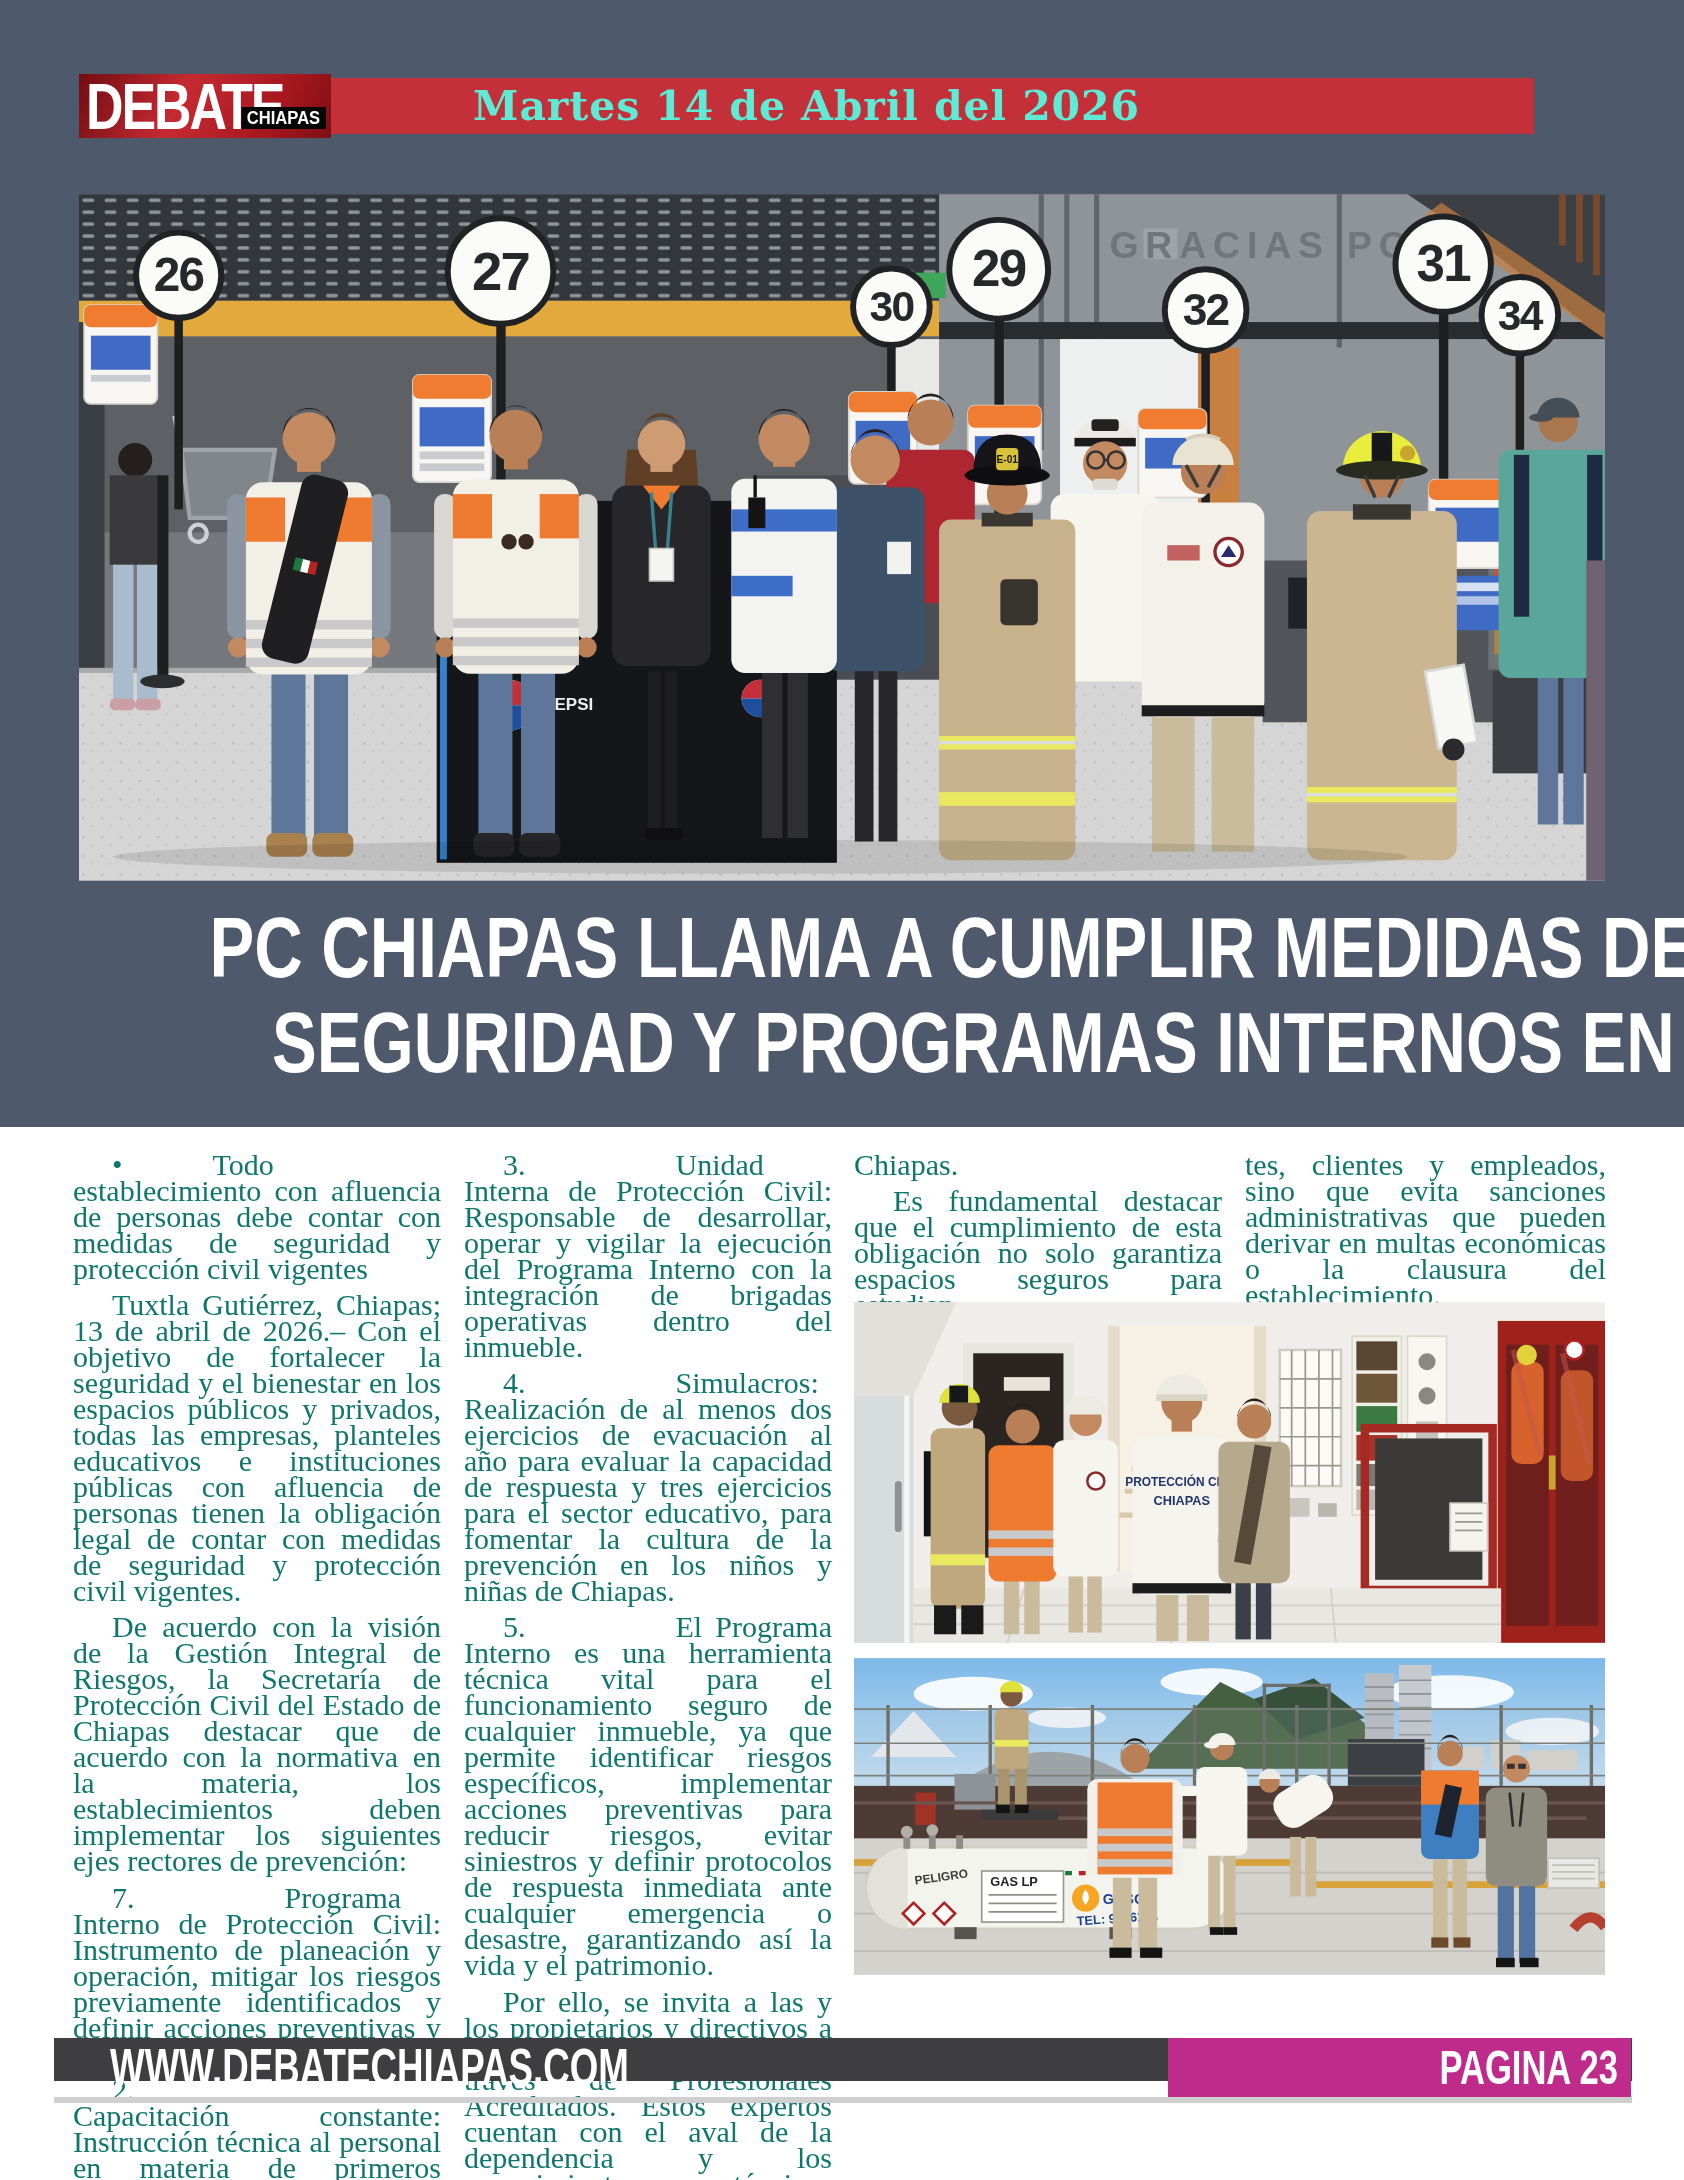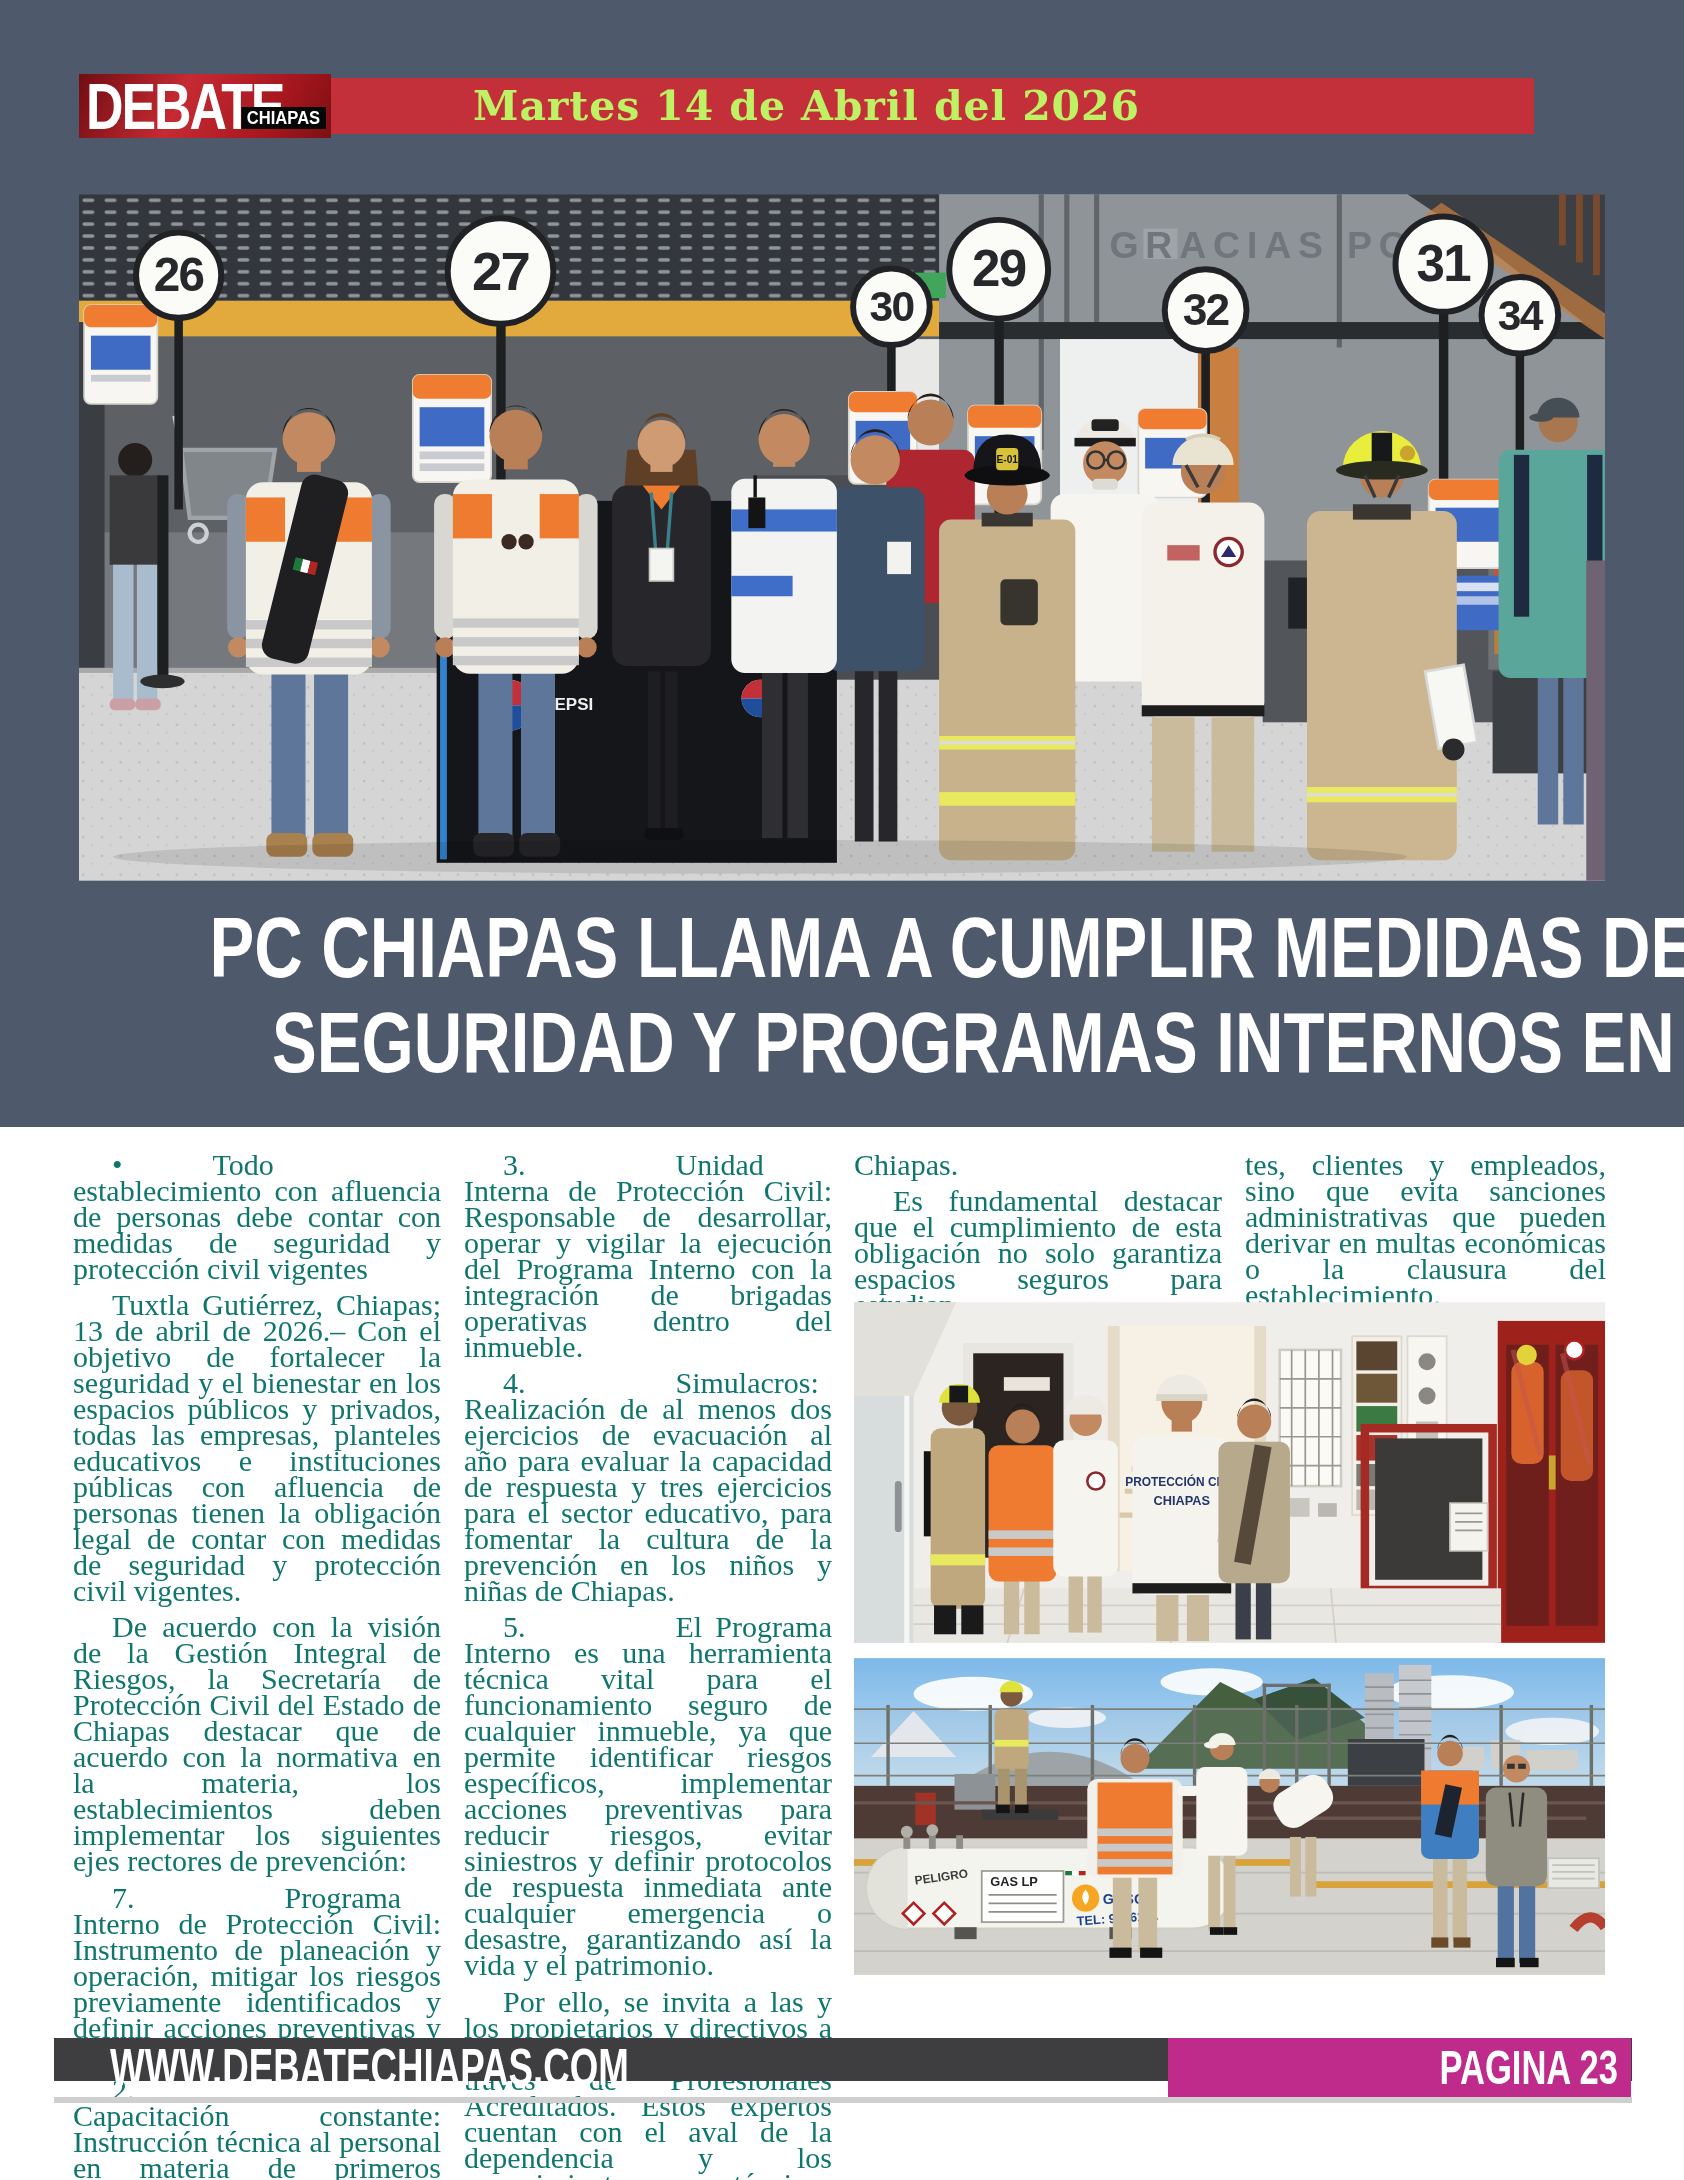--- a/index.html
+++ b/index.html
@@ -1,21 +1,21 @@
 <!DOCTYPE html>
 <html style="font-size:13.6px"><head>
 <meta charset="utf-8">
 <style>
   html,body{margin:0;padding:0;background:#ffffff;}
   #page{position:relative;width:1685px;height:2181px;background:#ffffff;overflow:hidden;
         font-family:"Liberation Serif",serif;}
   
   #top-bg{position:absolute;left:0;top:0;width:1685px;height:1127px;background:#4e5a6b;}
   #datebar{position:absolute;left:79px;top:78px;width:1455px;height:56px;background:#c3303a;}
-  #date-text{width:100%;text-align:center;line-height:56px;color:#bef264;
+  #date-text{width:100%;text-align:center;line-height:56px;color:#5eead4;
              font-family:"DejaVu Serif",serif;font-weight:bold;font-size:41px;letter-spacing:0.9px;}
   #logo{position:absolute;left:79px;top:74px;width:252px;height:64px;
         background:linear-gradient(115deg,#700d12 0%,#c62a32 40%,#a5161d 78%,#7d1014 100%);
         overflow:hidden;}
   #logo-main{position:absolute;left:6.8px;top:-5.1px;color:#ffffff;font-family:"Liberation Sans",sans-serif;
         font-weight:bold;font-size:65px;letter-spacing:-2.6px;transform:scaleX(0.80);transform-origin:0 50%;}
   #logo-sub{position:absolute;right:5.1px;top:33px;background:#070707;color:#ffffff;
         font-family:"Liberation Sans",sans-serif;font-weight:bold;font-size:18px;line-height:22px;
         padding:0 6px;letter-spacing:0;transform:scaleX(0.92);transform-origin:100% 50%;}
   

